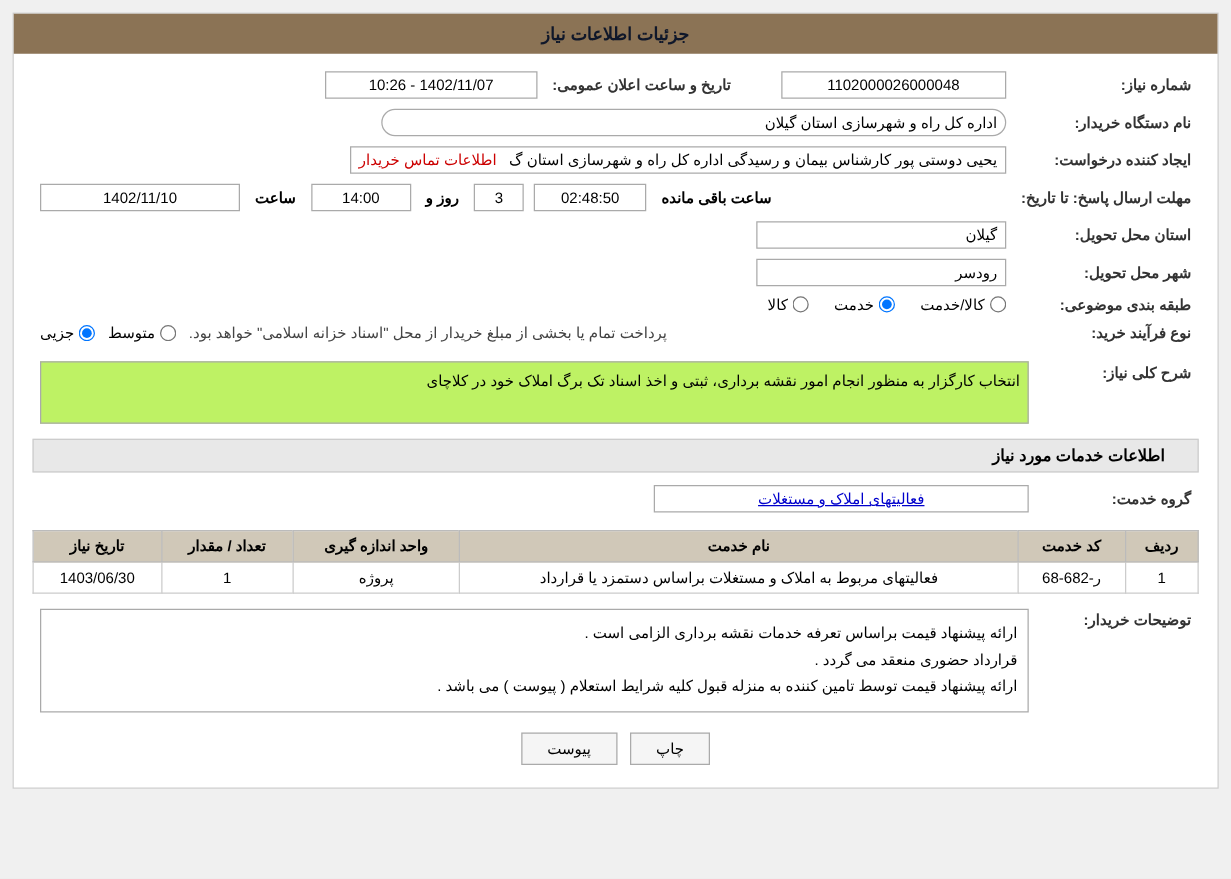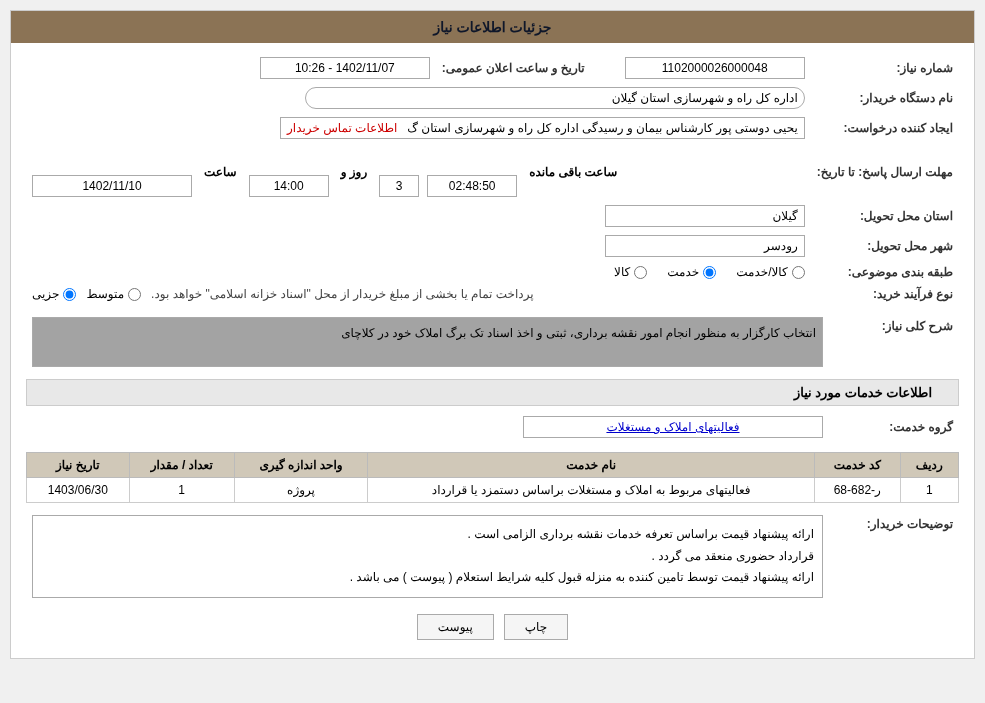--- a/index.html
+++ b/index.html
@@ -61,21 +61,20 @@
     .input-box-wide {
       min-width: 350px;
     }
     .date-box {
       border: 1px solid #aaa;
       background: #fff;
       padding: 3px 6px;
       display: inline-block;
       min-width: 160px;
       text-align: center;
-      margin-top: 28px;
     }
     .inline-label {
       margin-right: 4px;
       margin-left: 4px;
       font-weight: bold;
     }
     .link-style {
       color: #cc0000;
       text-decoration: none;
     }
@@ -90,21 +89,21 @@
     }
     .radio-row {
       display: flex;
       gap: 20px;
       align-items: center;
       flex-direction: row-reverse;
       justify-content: flex-end;
     }
     .radio-group {
       display: flex;
-      align-items: flex-end;
+      align-items: flex-start;
       gap: 4px;
       flex-direction: row-reverse;
     }
     .process-row {
       display: flex;
       gap: 10px;
       align-items: center;
       flex-direction: row-reverse;
     }
     .process-radio-group {
@@ -112,21 +111,21 @@
       gap: 4px;
       align-items: center;
       flex-direction: row-reverse;
     }
     .process-text {
       color: #444;
       font-size: 12px;
     }
     .description-box {
       border: 1px solid #aaa;
-      background: #a3a3a3;
+      background: #bef264;
       padding: 6px;
       min-height: 50px;
       text-align: right;
       width: 100%;
       font-size: 12px;
       line-height: 1.6;
     }
     .services-section {
       margin-top: 10px;
     }

